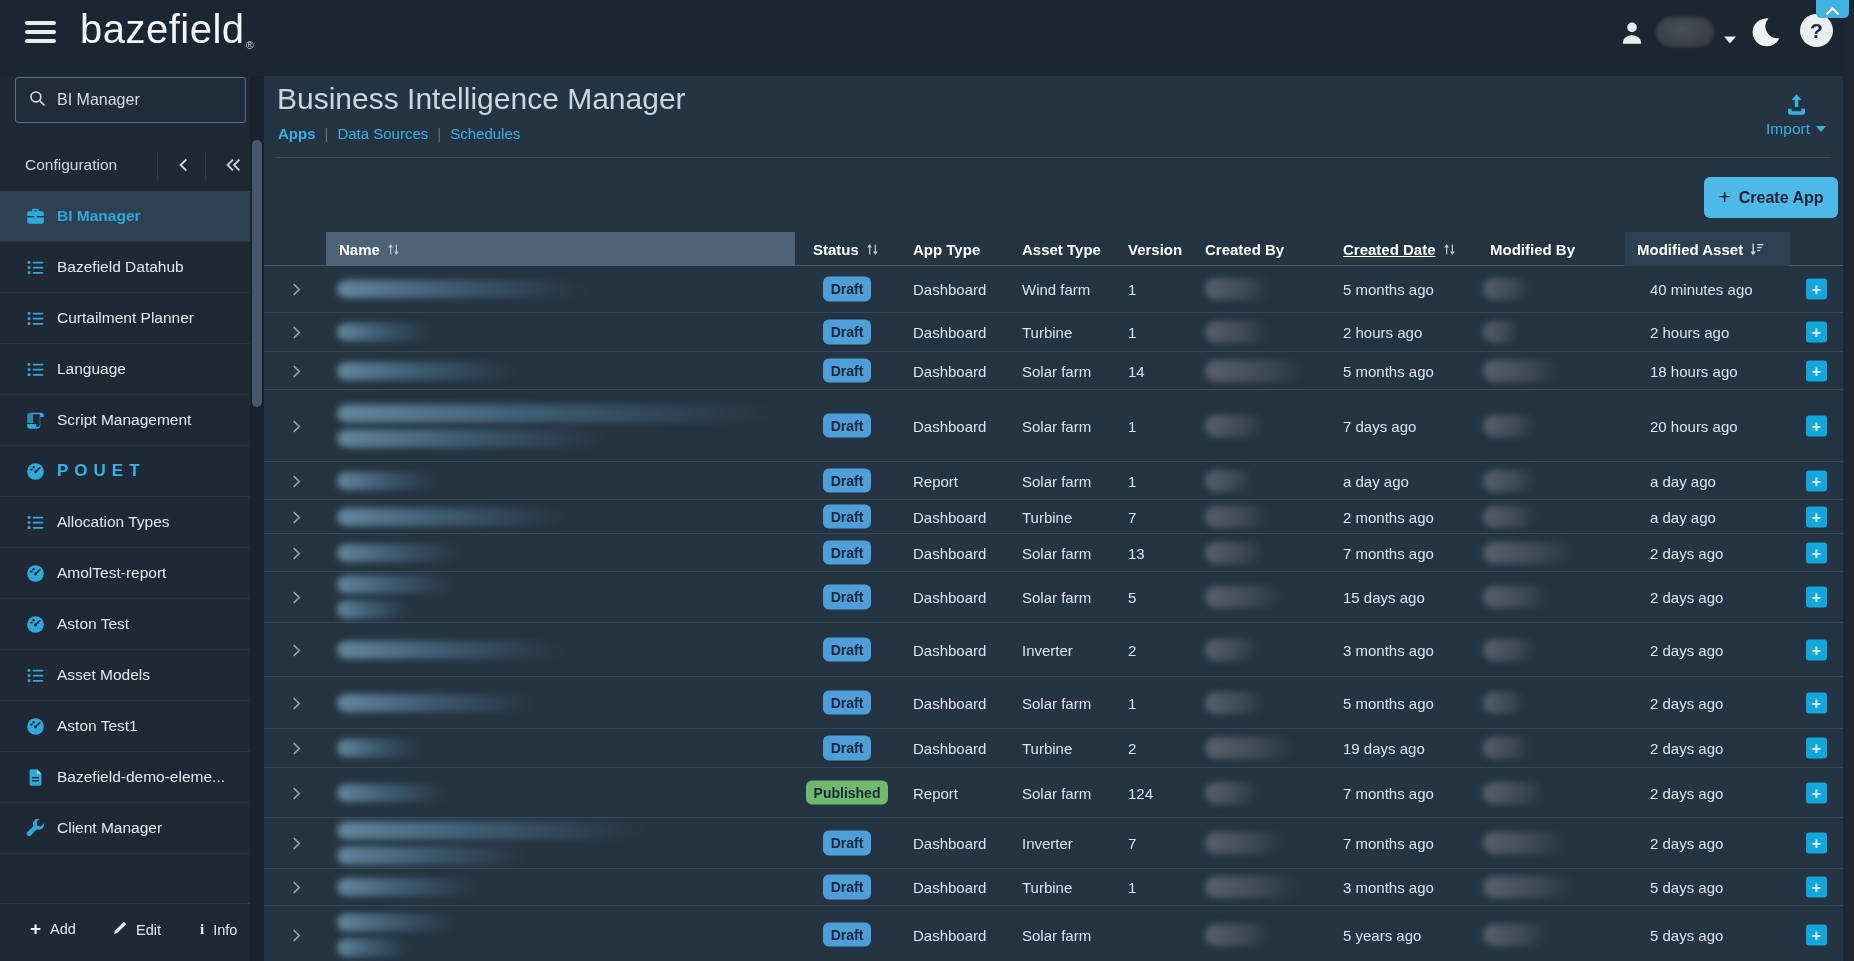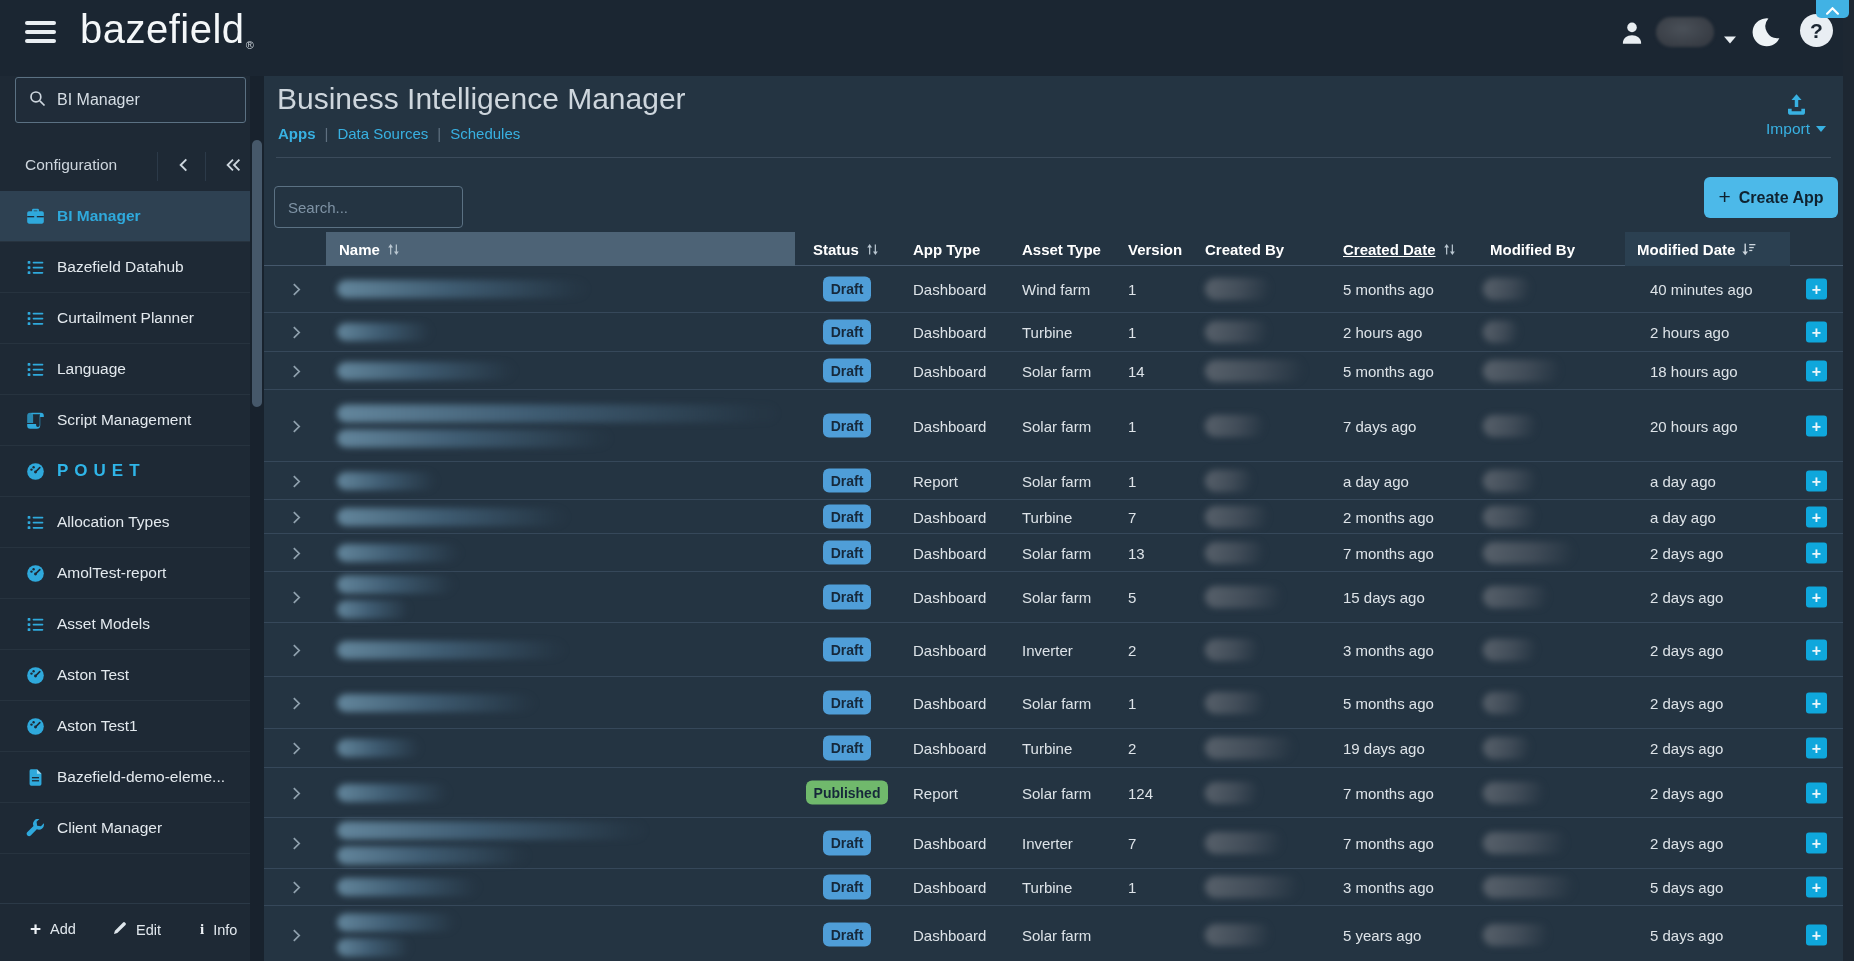--- a/index.html
+++ b/index.html
@@ -253,42 +253,42 @@
               <line x1="8" y1="8.4" x2="11.6" y2="4.8" stroke="#1e2935" stroke-width="1.4" stroke-linecap="round"></line>
               <circle fill="#1e2935" cx="4.6" cy="6.4" r="1"></circle>
               <circle fill="#1e2935" cx="6.4" cy="4.4" r="1"></circle>
               <circle fill="#1e2935" cx="8" cy="8.4" r="1.2"></circle>
             </svg>
           </span>
           <span class="nav-label">AmolTest-report</span>
         </div>
         <div class="nav-item">
           <span class="nav-icon">
+            <svg viewBox="0 0 16 16">
+              <circle fill="#2fa9dc" cx="8" cy="8" r="7"></circle>
+              <line x1="8" y1="8.4" x2="11.6" y2="4.8" stroke="#1e2935" stroke-width="1.4" stroke-linecap="round"></line>
+              <circle fill="#1e2935" cx="4.6" cy="6.4" r="1"></circle>
+              <circle fill="#1e2935" cx="6.4" cy="4.4" r="1"></circle>
+              <circle fill="#1e2935" cx="8" cy="8.4" r="1.2"></circle>
+            </svg>
+          </span>
+          <span class="nav-label">Aston Test</span>
+        </div>
+        <div class="nav-item">
+          <span class="nav-icon">
             <svg viewBox="0 0 16 16" fill="#2fa9dc">
               <rect x="1.4" y="2.6" width="2.3" height="2.3" rx="0.5"></rect>
               <rect x="5.6" y="3.1" width="9" height="1.5" rx="0.7"></rect>
               <rect x="1.4" y="6.9" width="2.3" height="2.3" rx="0.5"></rect>
               <rect x="5.6" y="7.4" width="9" height="1.5" rx="0.7"></rect>
               <rect x="1.4" y="11.2" width="2.3" height="2.3" rx="0.5"></rect>
               <rect x="5.6" y="11.7" width="9" height="1.5" rx="0.7"></rect>
             </svg>
           </span>
           <span class="nav-label">Asset Models</span>
-        </div>
-        <div class="nav-item">
-          <span class="nav-icon">
-            <svg viewBox="0 0 16 16">
-              <circle fill="#2fa9dc" cx="8" cy="8" r="7"></circle>
-              <line x1="8" y1="8.4" x2="11.6" y2="4.8" stroke="#1e2935" stroke-width="1.4" stroke-linecap="round"></line>
-              <circle fill="#1e2935" cx="4.6" cy="6.4" r="1"></circle>
-              <circle fill="#1e2935" cx="6.4" cy="4.4" r="1"></circle>
-              <circle fill="#1e2935" cx="8" cy="8.4" r="1.2"></circle>
-            </svg>
-          </span>
-          <span class="nav-label">Aston Test</span>
         </div>
         <div class="nav-item">
           <span class="nav-icon">
             <svg viewBox="0 0 16 16">
               <circle fill="#2fa9dc" cx="8" cy="8" r="7"></circle>
               <line x1="8" y1="8.4" x2="11.6" y2="4.8" stroke="#1e2935" stroke-width="1.4" stroke-linecap="round"></line>
               <circle fill="#1e2935" cx="4.6" cy="6.4" r="1"></circle>
               <circle fill="#1e2935" cx="6.4" cy="4.4" r="1"></circle>
               <circle fill="#1e2935" cx="8" cy="8.4" r="1.2"></circle>
             </svg>
@@ -348,21 +348,20 @@
           </svg>
       </span>
       <span class="imp-row">
         <span>Import</span>
         <svg viewBox="0 0 10 6" width="10" height="6" fill="#38b1e2">
             <path d="M0 0h10L5 6z"></path>
           </svg>
       </span>
     </button>
     <div class="hdivider"></div>
-    <input class="main-search" placeholder="Search..." style="">
     <button class="create-btn">
       <span class="plus">+</span>
       <span>Create App</span>
     </button>
     <div class="thead" id="thead">
         <div class="th hl-name sortable" style="left: 62px; width: 469px;">
           <span>Name</span>
           <span style="display: inline-flex;">
             <svg viewBox="0 0 14 14" width="13" height="13" fill="#b9c6d0">
               <path d="M3.9 1.2l2.6 3.6H1.3z"></path>
@@ -403,21 +402,21 @@
               <rect x="3.3" y="4.2" width="1.3" height="8.2"></rect>
               <path d="M10.1 12.8L7.5 9.2h5.2z"></path>
               <rect x="9.4" y="1.6" width="1.3" height="8.2"></rect>
             </svg>
           </span>
         </div>
         <div class="th" style="left: 1226px;">
           <span>Modified By</span>
         </div>
         <div class="th hl-mod sortable" style="left: 1361px; width: 165px;">
-          <span>Modified Date</span>
+          <span>Modified Asset</span>
           <span style="display: inline-flex;">
             <svg viewBox="0 0 14 14" width="14" height="14" fill="#cdd6de">
               <rect x="2.5" y="1.6" width="1.4" height="8.6"></rect>
               <path d="M3.2 13.2L.4 9.6h5.6z"></path>
               <rect x="7.2" y="2" width="6.2" height="1.3"></rect>
               <rect x="7.2" y="4.9" width="4.6" height="1.3"></rect>
               <rect x="7.2" y="7.8" width="3.1" height="1.3"></rect>
             </svg>
           </span>
         </div>

